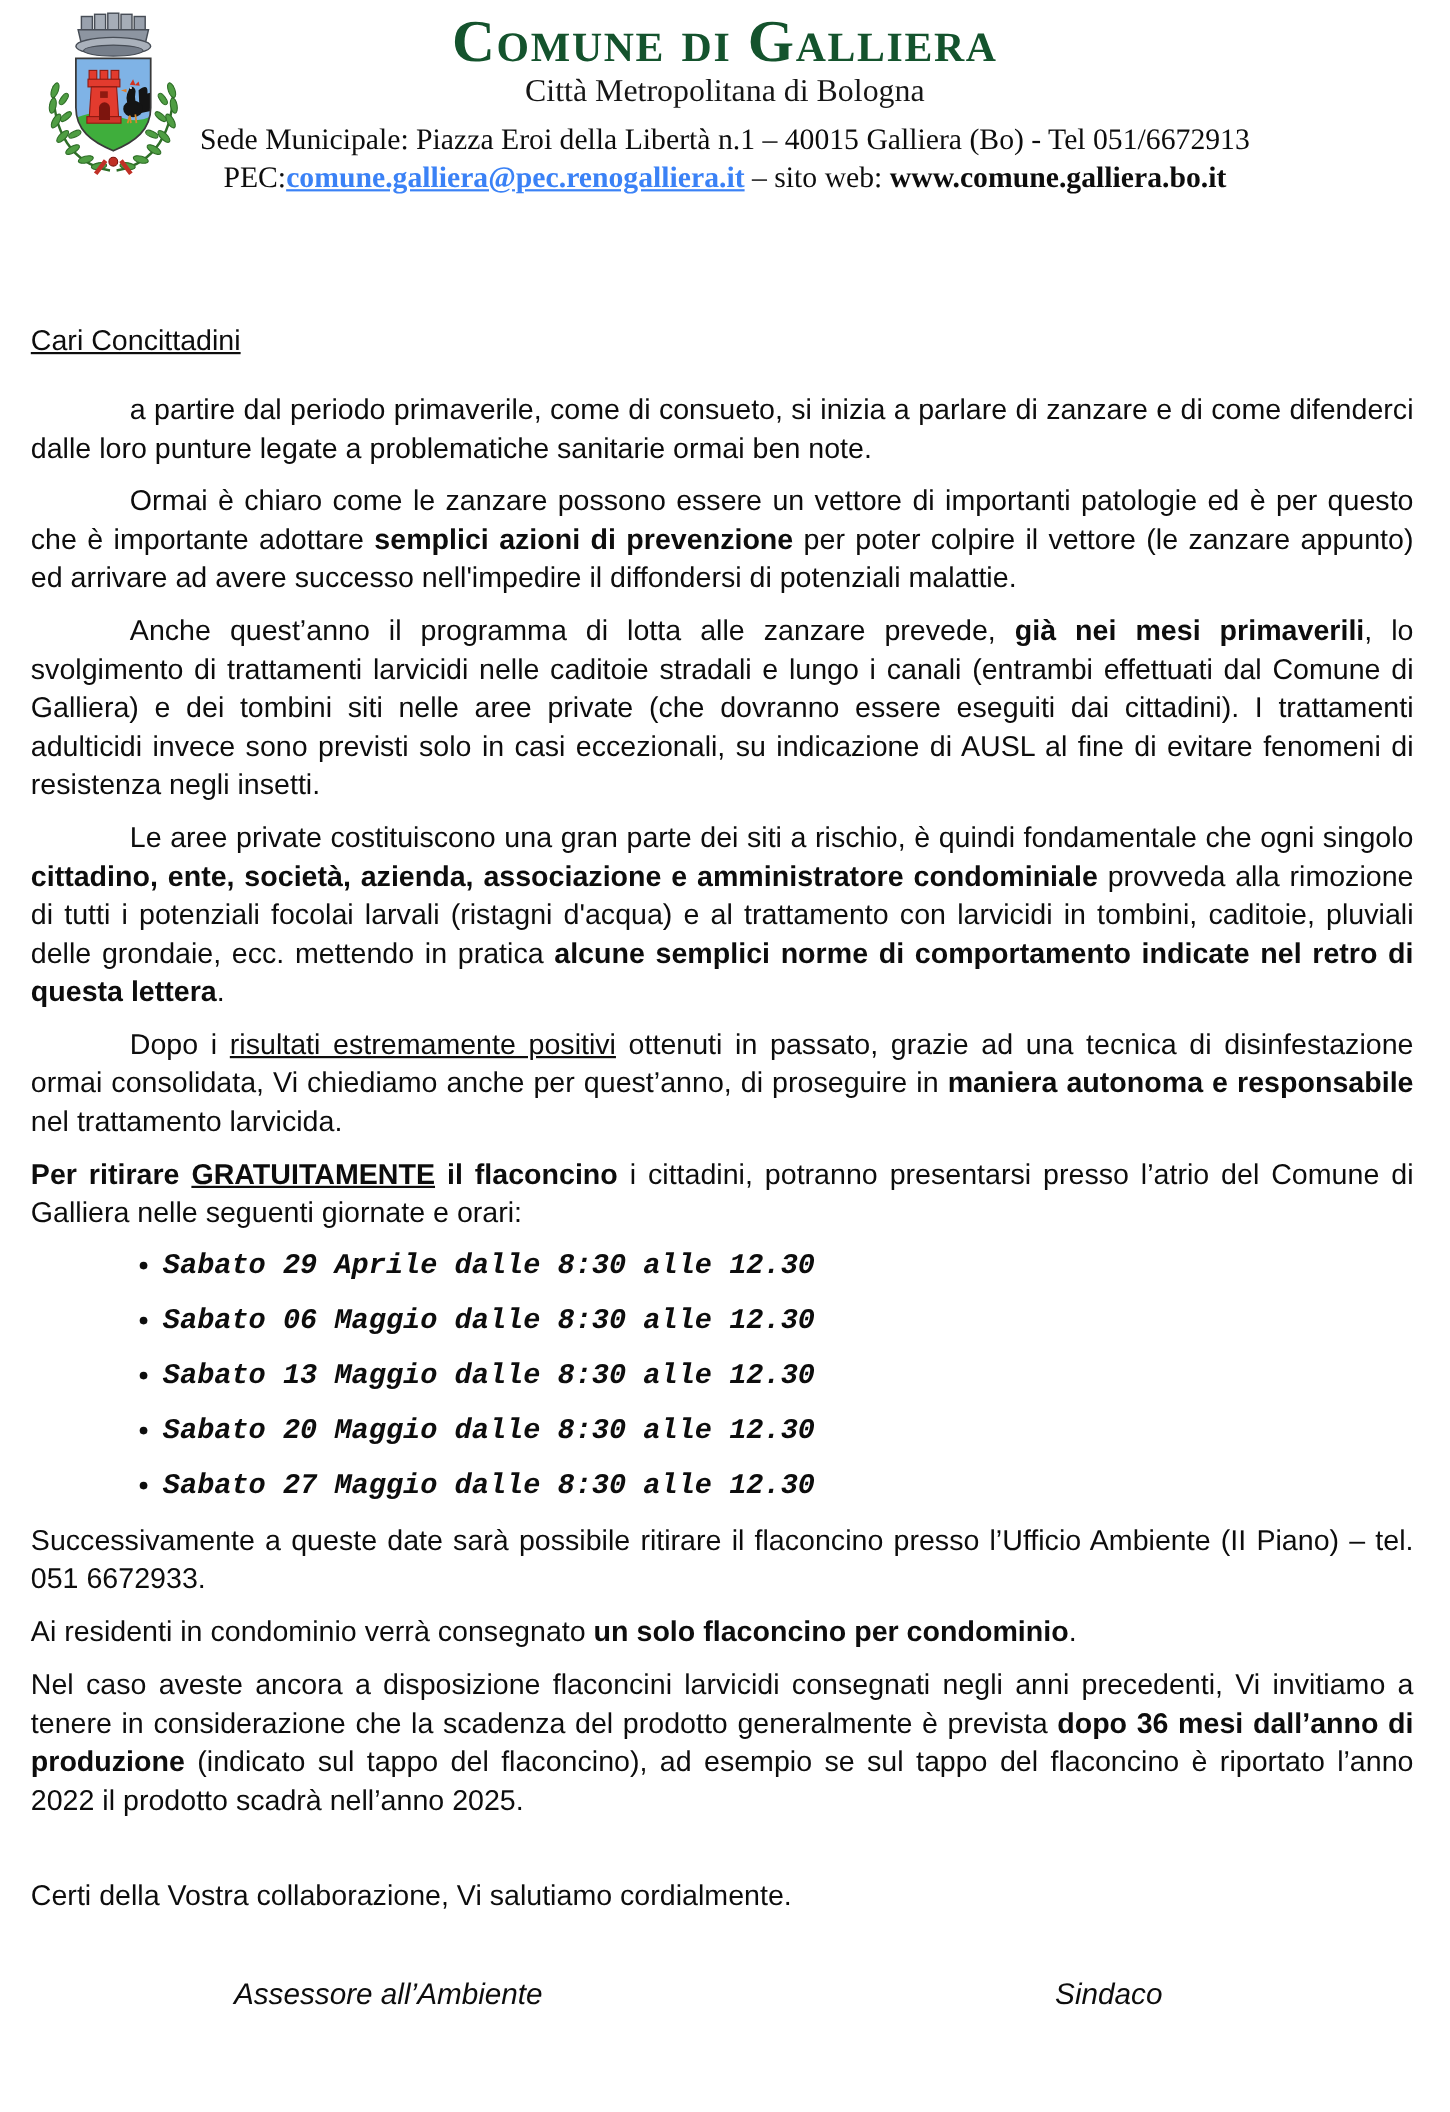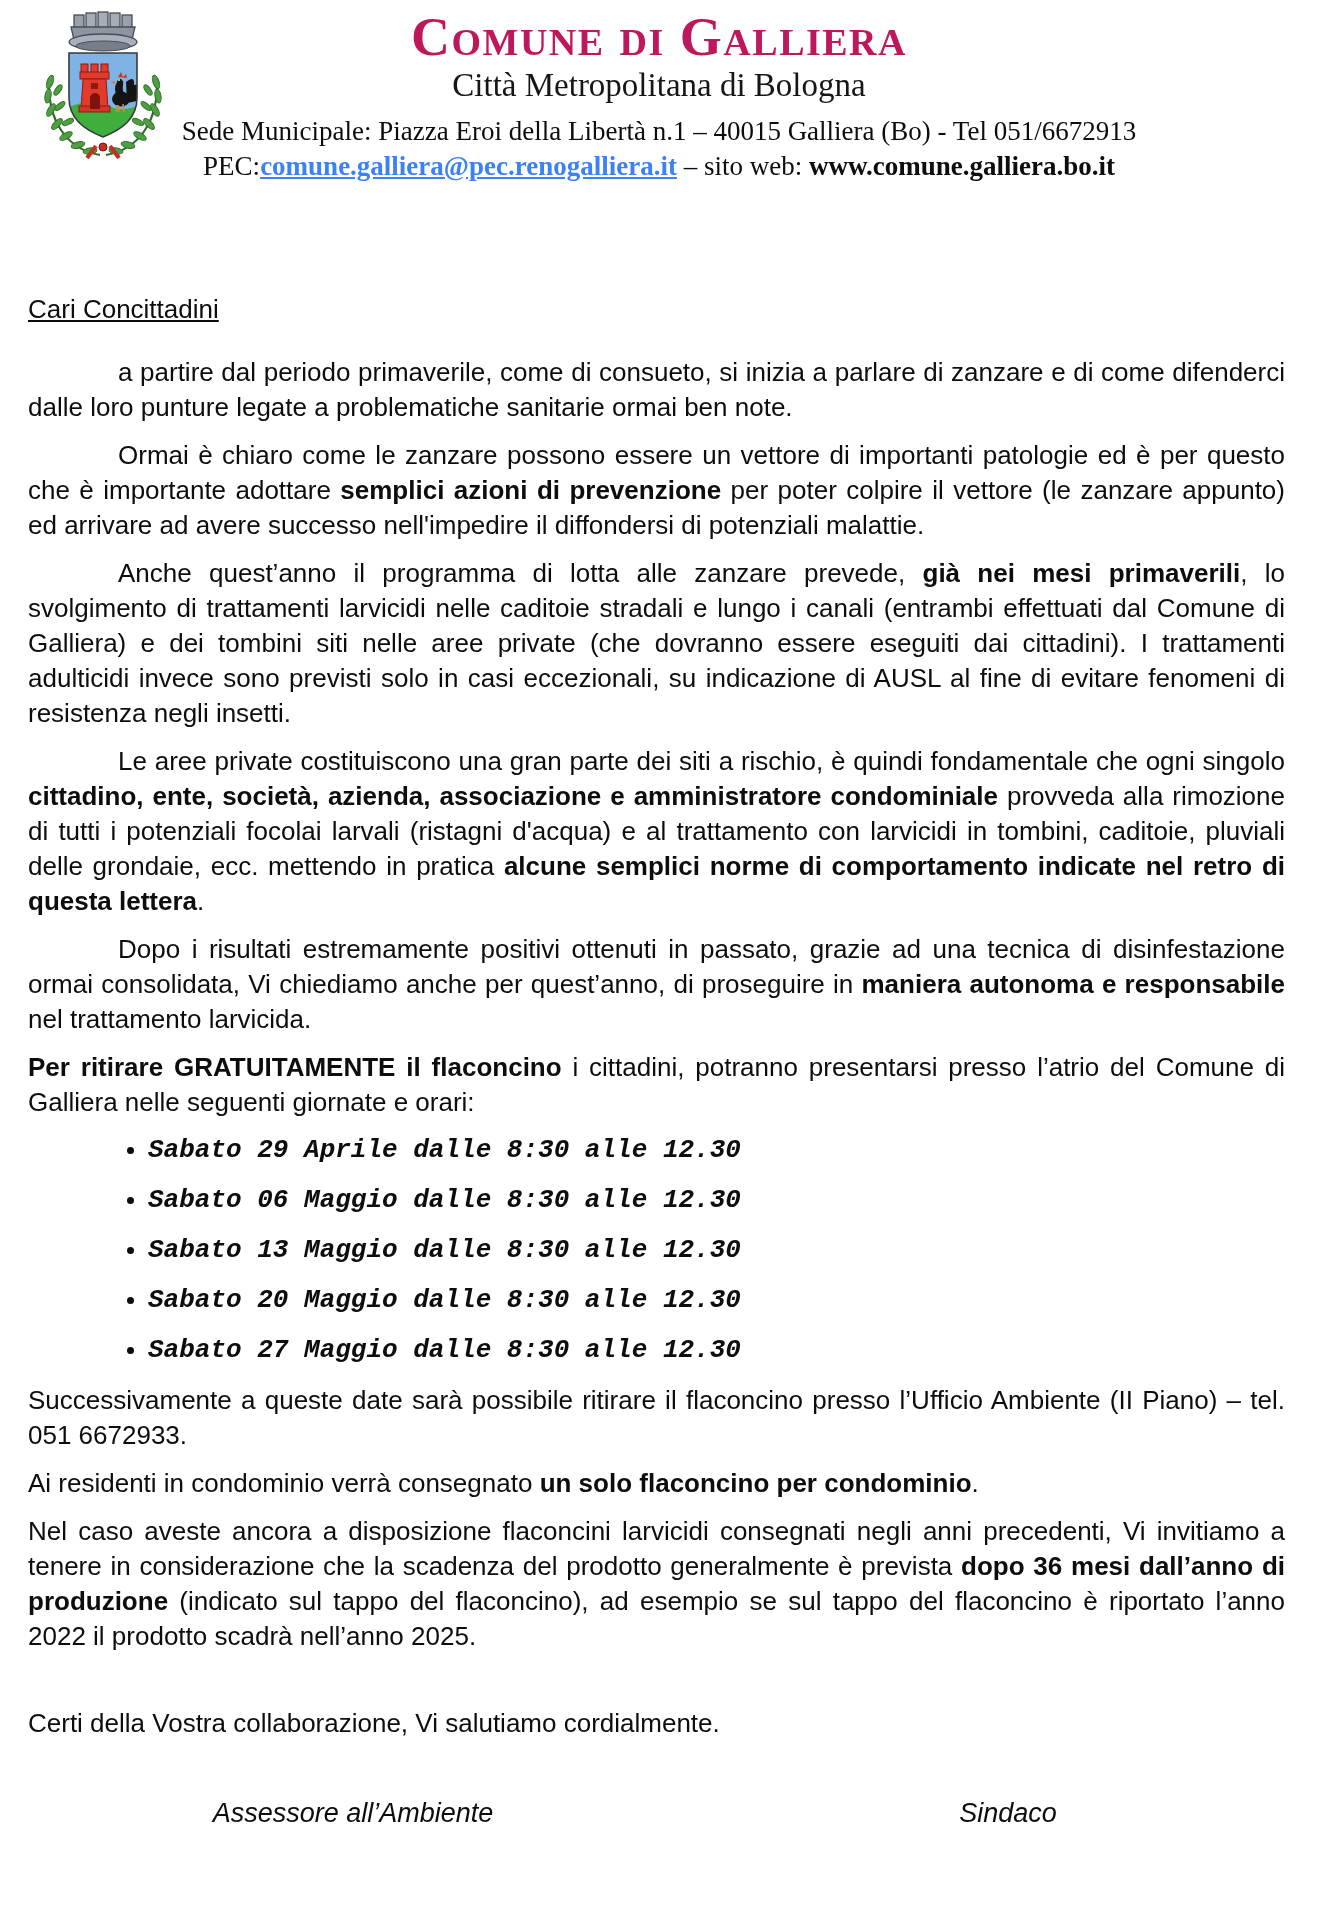--- a/index.html
+++ b/index.html
@@ -32,24 +32,24 @@
     width: 130px;
     height: 155px;
   }
   .logo-wrap svg { width: 100%; height: 100%; }
   .muni-title {
     font-size: 54px;
     line-height: 1.0;
     font-weight: 700;
     font-variant: small-caps;
     letter-spacing: 1.5px;
-    color: #be185d;
+    color: #14532d;
   }
   .muni-subtitle {
-    font-size: 33px;
+    font-size: 29px;
     line-height: 1.15;
     margin-top: 3px;
     color: #161616;
   }
   .address-line {
     font-size: 27px;
     line-height: 1.1;
     margin-top: 12px;
   }
   .contact-line {
@@ -75,21 +75,21 @@
   }
   .letter-body p { margin: 0 0 13px 0; }
   .salutation {
     margin-top: 104px !important;
     margin-bottom: 28px !important;
     text-align: left;
     text-decoration: underline;
   }
   .indent { text-indent: 90px; }
   .b { font-weight: 700; }
-  .u { }
+  .u { text-decoration: underline; }
 
   ul.schedule {
     list-style: disc;
     margin: 2px 0 15px 0;
     padding-left: 120px;
     text-align: left;
     font-family: Liberation Mono, monospace;
   }
   ul.schedule li {
     font-weight: 700;

